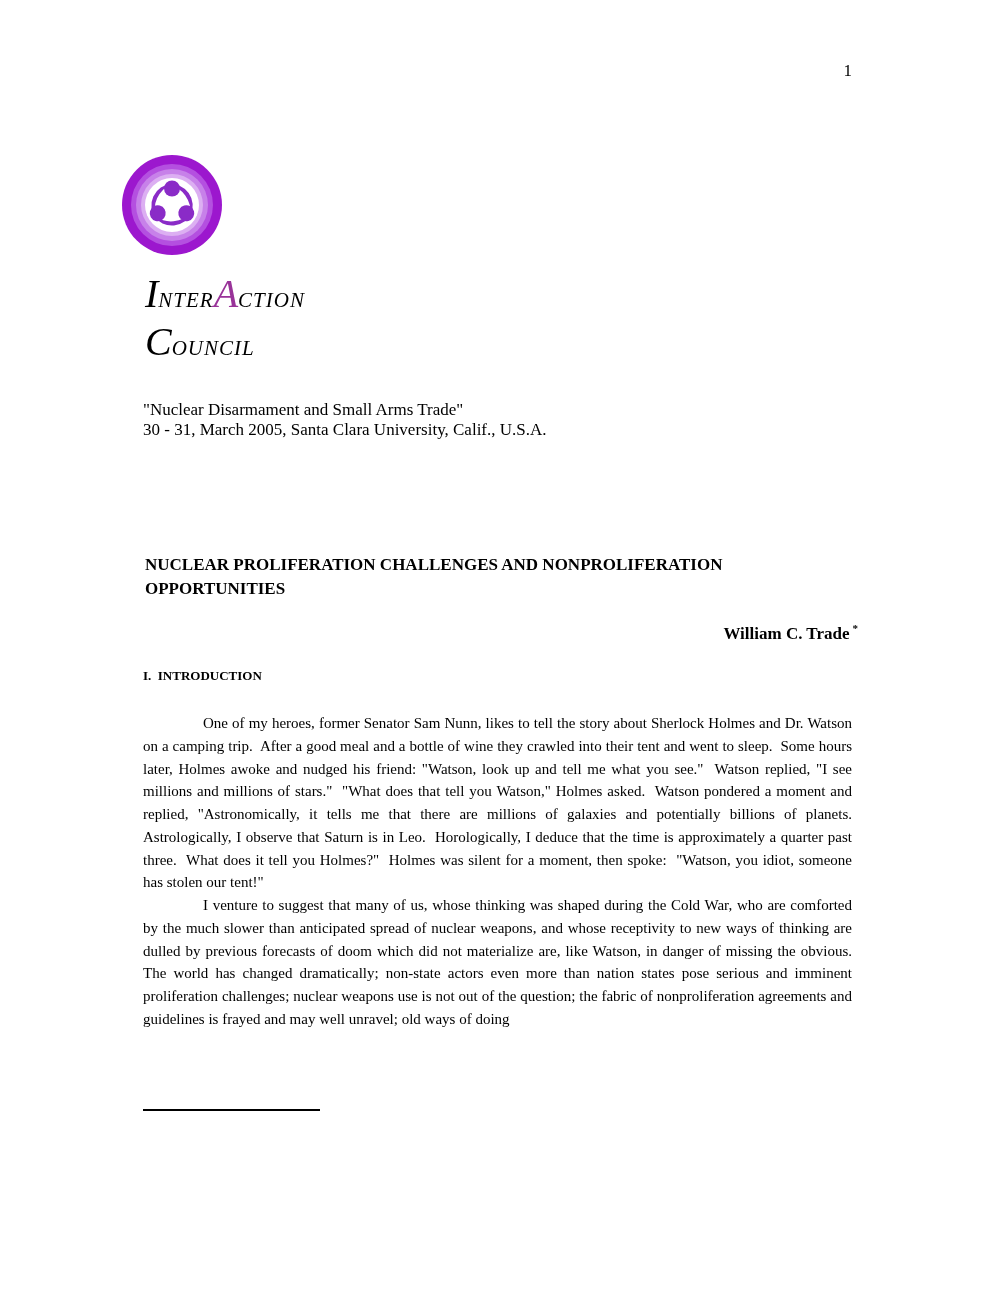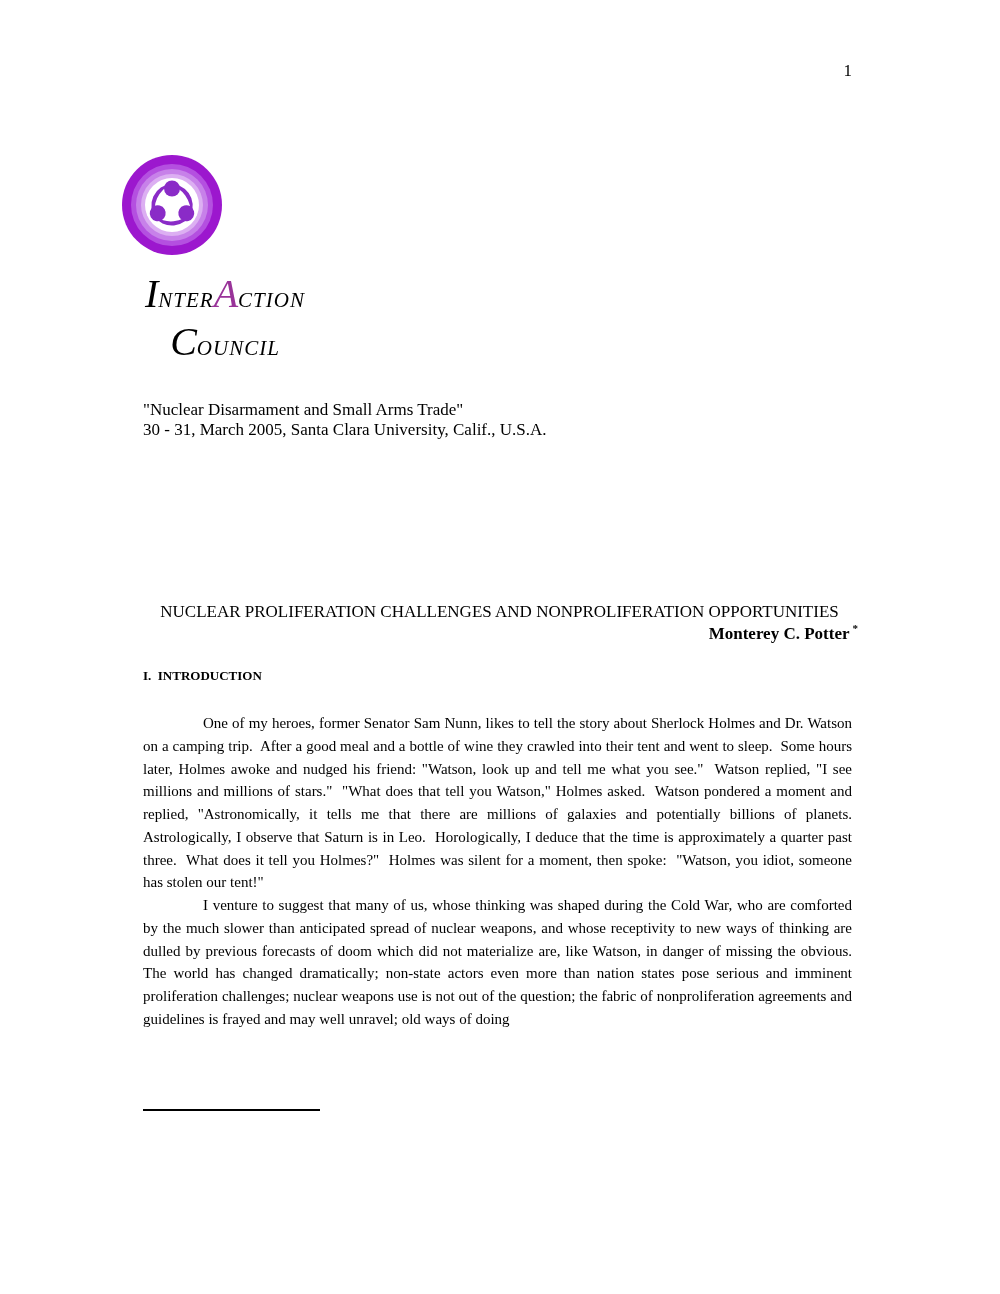--- a/index.html
+++ b/index.html
@@ -31,45 +31,43 @@
     height: 100px;
   }
 
   .wordmark {
     position: absolute;
     left: 145px;
     top: 274px;
     font-style: italic;
     line-height: 40px;
     white-space: nowrap;
-    text-align: center;
   }
   .wm-cap   { font-size: 40px; }
   .wm-small { font-size: 21px; letter-spacing: 1px; }
   .wm-accent { color: #993399; }
   .wm-line2 { }
 
   .submission {
     position: absolute;
     left: 143px;
     top: 400px;
     font-size: 17px;
     line-height: 20.4px;
   }
 
   .paper-title {
     position: absolute;
     left: 145px;
     top: 553px;
     width: 709px;
-    text-align: center;
-    font-weight: normal;
+    text-align: left;
+    font-weight: bold;
     font-size: 17px;
     line-height: 24px;
-    margin-top: 47px;
   }
 
   .byline {
     position: absolute;
     left: 143px;
     top: 622px;
     width: 715px;
     text-align: right;
     font-weight: bold;
     font-size: 17px;
@@ -157,21 +155,21 @@
   </div>
 
   <div class="submission">
     <div>"Nuclear Disarmament and Small Arms Trade"</div>
     <div>30 - 31, March 2005, Santa Clara University, Calif., U.S.A.</div>
   </div>
 
   <div class="paper-title">NUCLEAR PROLIFERATION CHALLENGES AND NONPROLIFERATION OPPORTUNITIES</div>
 
   <div class="byline">
-    <span>Monterey C. Potter</span><sup>*</sup>
+    <span>William C. Trade</span><sup>*</sup>
   </div>
 
   <div class="section-heading">I.  INTRODUCTION</div>
 
   <div class="bodytext">
     <p>One of my heroes, former Senator Sam Nunn, likes to tell the story about Sherlock Holmes and Dr. Watson on a camping trip.  After a good meal and a bottle of wine they crawled into their tent and went to sleep.  Some hours later, Holmes awoke and nudged his friend: "Watson, look up and tell me what you see."  Watson replied, "I see millions and millions of stars."  "What does that tell you Watson," Holmes asked.  Watson pondered a moment and replied, "Astronomically, it tells me that there are millions of galaxies and potentially billions of planets.  Astrologically, I observe that Saturn is in Leo.  Horologically, I deduce that the time is approximately a quarter past three.  What does it tell you Holmes?"  Holmes was silent for a moment, then spoke:  "Watson, you idiot, someone has stolen our tent!"</p>
     <p>I venture to suggest that many of us, whose thinking was shaped during the Cold War, who are comforted by the much slower than anticipated spread of nuclear weapons, and whose receptivity to new ways of thinking are dulled by previous forecasts of doom which did not materialize are, like Watson, in danger of missing the obvious.  The world has changed dramatically; non-state actors even more than nation states pose serious and imminent proliferation challenges; nuclear weapons use is not out of the question; the fabric of nonproliferation agreements and guidelines is frayed and may well unravel; old ways of doing</p>
   </div>
 
   <div class="footnote-rule"></div>

